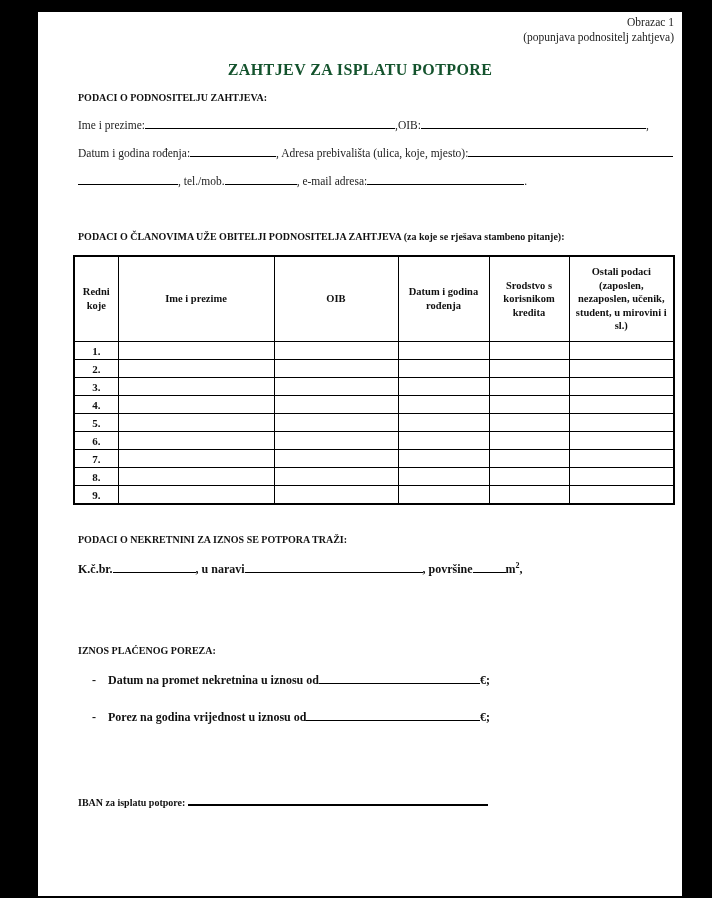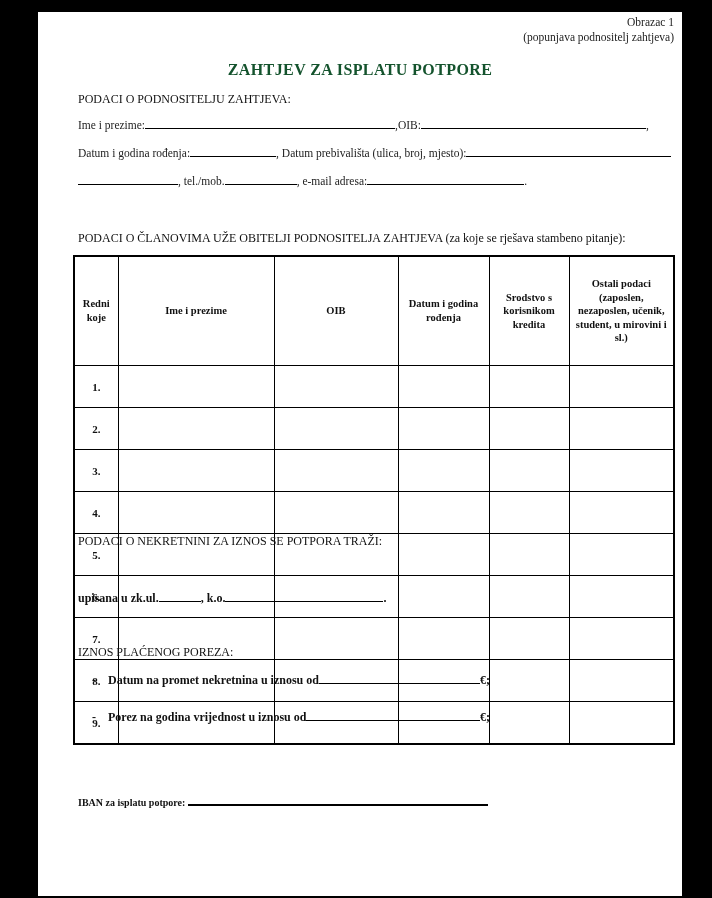--- a/index.html
+++ b/index.html
@@ -6,30 +6,30 @@
   body{
     width:712px;height:898px;background:#000;position:relative;overflow:hidden;
     font-family:"Liberation Serif", serif;color:#1a1a1a;
   }
   .page{
     position:absolute;left:38px;top:12px;width:644px;height:884px;background:#fff;
   }
   .abs{position:absolute;}
   .corner{right:8px;top:3px;text-align:right;font-size:11.5px;line-height:15px;color:#222;}
   .doc-title{left:0;top:49px;width:100%;text-align:center;font-size:16px;font-weight:bold;letter-spacing:.4px;color:#14532d;}
-  .sec-heading{left:40px;font-size:12px;font-weight:normal;white-space:nowrap;color:#111;}
+  .sec-heading{left:40px;font-size:10px;font-weight:bold;white-space:nowrap;color:#111;}
   .fline{left:40px;font-size:11.5px;white-space:nowrap;color:#222;font-family:Liberation Serif, serif;}
   .fline.bold{font-weight:bold;font-size:12px;color:#111;}
   .blank{display:inline-block;border-bottom:1px solid #000;height:1px;vertical-align:baseline;}
   .blank.thick{border-bottom-width:2px;}
   table.family{
     left:35px;top:243px;position:absolute;border-collapse:collapse;table-layout:fixed;
     width:600px;font-size:10.5px;color:#111;
   }
-  table.family th, table.family td{border:1px solid #000;padding:13px 3px;overflow:hidden;}
+  table.family th, table.family td{border:1px solid #000;padding:1px 3px;overflow:hidden;}
   table.family{border:2px solid #000;}
   table.family thead th{height:82px;vertical-align:middle;text-align:center;font-weight:bold;line-height:1.3;}
   table.family tbody td{height:15px;}
   table.family td.rownum{text-align:center;font-weight:bold;font-size:11px;}
   .bullet{display:flex;align-items:baseline;font-weight:bold;font-size:12px;color:#111;}
   .bullet .dash{width:16px;flex:0 0 16px;}
   .bullet .blank{flex:1 1 auto;}
   .bullet .suffix{flex:0 0 auto;}
   sup{font-size:8px;vertical-align:super;line-height:0;}
 </style>
@@ -45,21 +45,21 @@
 
   <div class="abs doc-title">ZAHTJEV ZA ISPLATU POTPORE</div>
 
   <div class="abs sec-heading" style="top:80px">PODACI O PODNOSITELJU ZAHTJEVA:</div>
 
   <div class="abs fline" style="top:107px">
     <span>Ime i prezime:</span><span class="blank" style="width:250px"></span><span>,OIB:</span><span class="blank" style="width:225px"></span><span>,</span>
   </div>
 
   <div class="abs fline" style="top:135px">
-    <span>Datum i godina rođenja:</span><span class="blank" style="width:86px"></span><span>, Datum prebivališta (ulica, broj, mjesto):</span><span class="blank" style="width:205px"></span>
+    <span>Datum i godina rođenja:</span><span class="blank" style="width:86px"></span><span>, Adresa prebivališta (ulica, koje, mjesto):</span><span class="blank" style="width:205px"></span>
   </div>
 
   <div class="abs fline" style="top:163px">
     <span class="blank" style="width:100px"></span><span>, tel./mob.</span><span class="blank" style="width:72px"></span><span>, e-mail adresa:</span><span class="blank" style="width:157px"></span><span>.</span>
   </div>
 
   <div class="abs sec-heading" style="top:219px">PODACI O ČLANOVIMA UŽE OBITELJI PODNOSITELJA ZAHTJEVA (za koje se rješava stambeno pitanje):</div>
 
   <table class="family">
     <colgroup>
@@ -151,24 +151,24 @@
           <td></td>
           <td></td>
           <td></td>
           <td></td>
         </tr>
       </tbody>
   </table>
 
   <div class="abs sec-heading" style="top:522px">PODACI O NEKRETNINI ZA IZNOS SE POTPORA TRAŽI:</div>
 
+  <div class="abs fline bold" style="top:550px">
+    <span>K.č.br.</span><span class="blank" style="width:83px"></span><span>, u naravi</span><span class="blank" style="width:178px"></span><span>, površine</span><span class="blank" style="width:33px"></span><span><span>m</span><sup>2</sup><span>,</span></span>
+  </div>
 
-  <div class="abs fline bold" style="top:579px">
-    <span>upisana u zk.ul.</span><span class="blank" style="width:42px"></span><span>, k.o.</span><span class="blank" style="width:158px"></span><span>.</span>
-  </div>
 
   <div class="abs sec-heading" style="top:633px">IZNOS PLAĆENOG POREZA:</div>
 
   <div class="abs bullet" style="left:54px;top:661px;width:398px">
     <span class="dash">-</span>
       <span>Datum na promet nekretnina u iznosu od</span>
       <span class="blank"></span>
       <span class="suffix">€;</span>
   </div>
 

